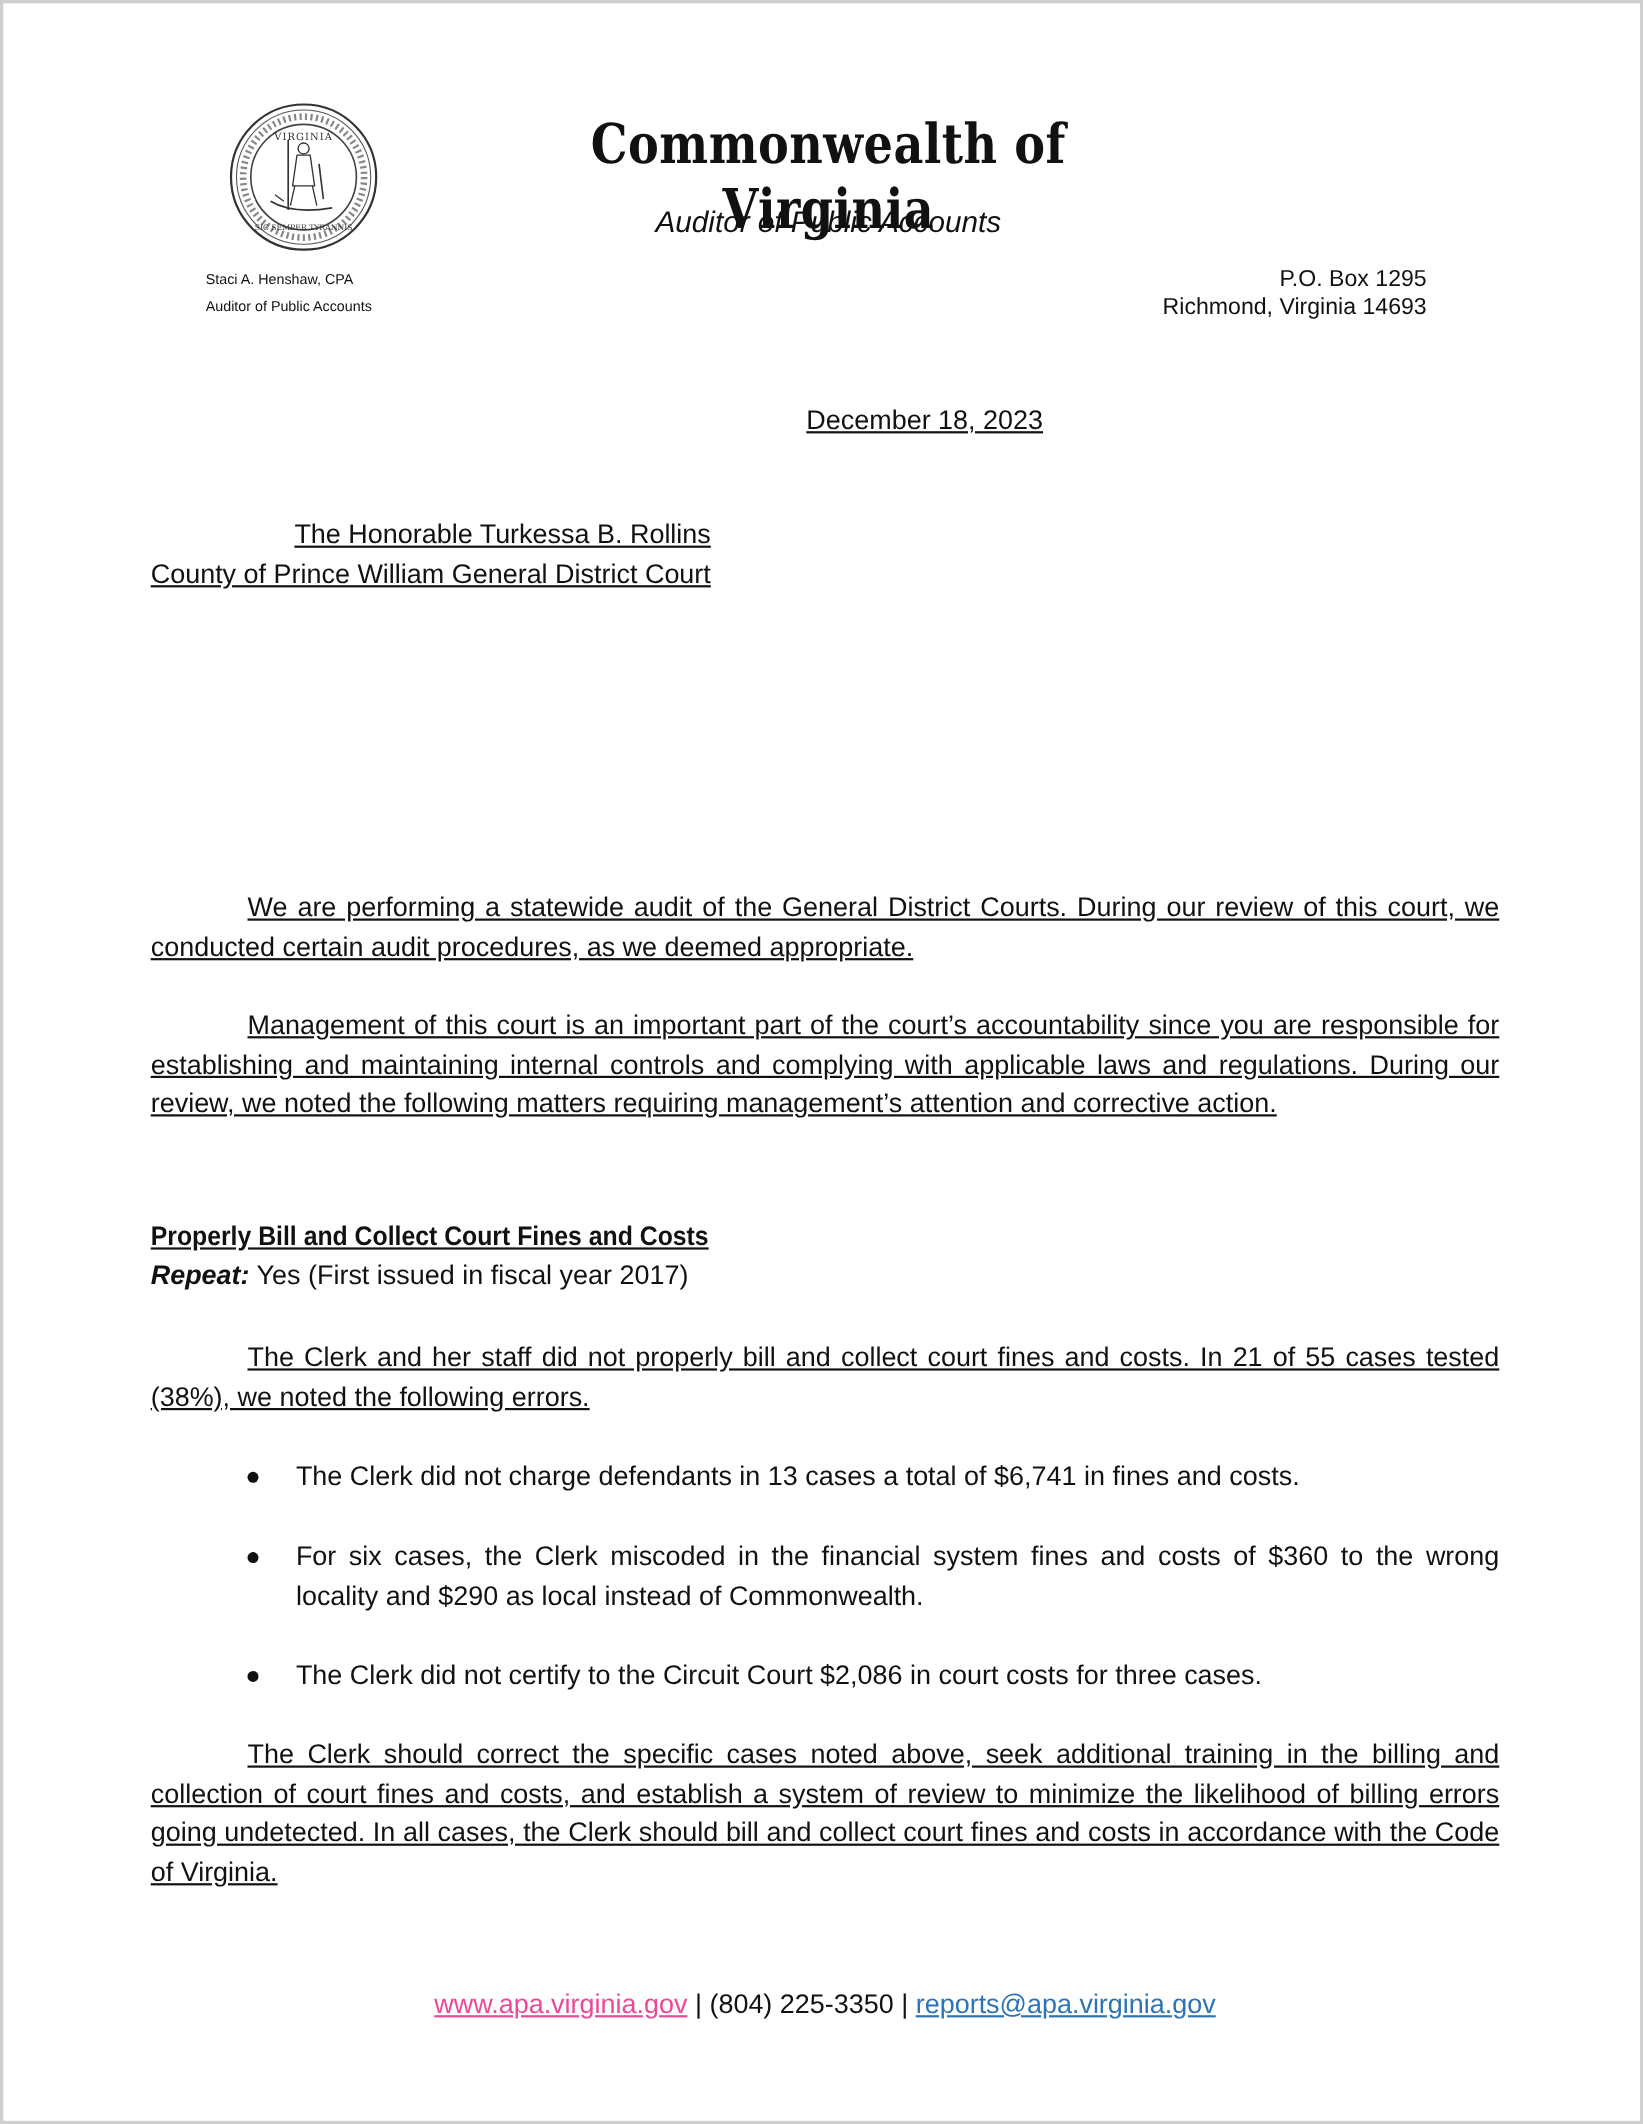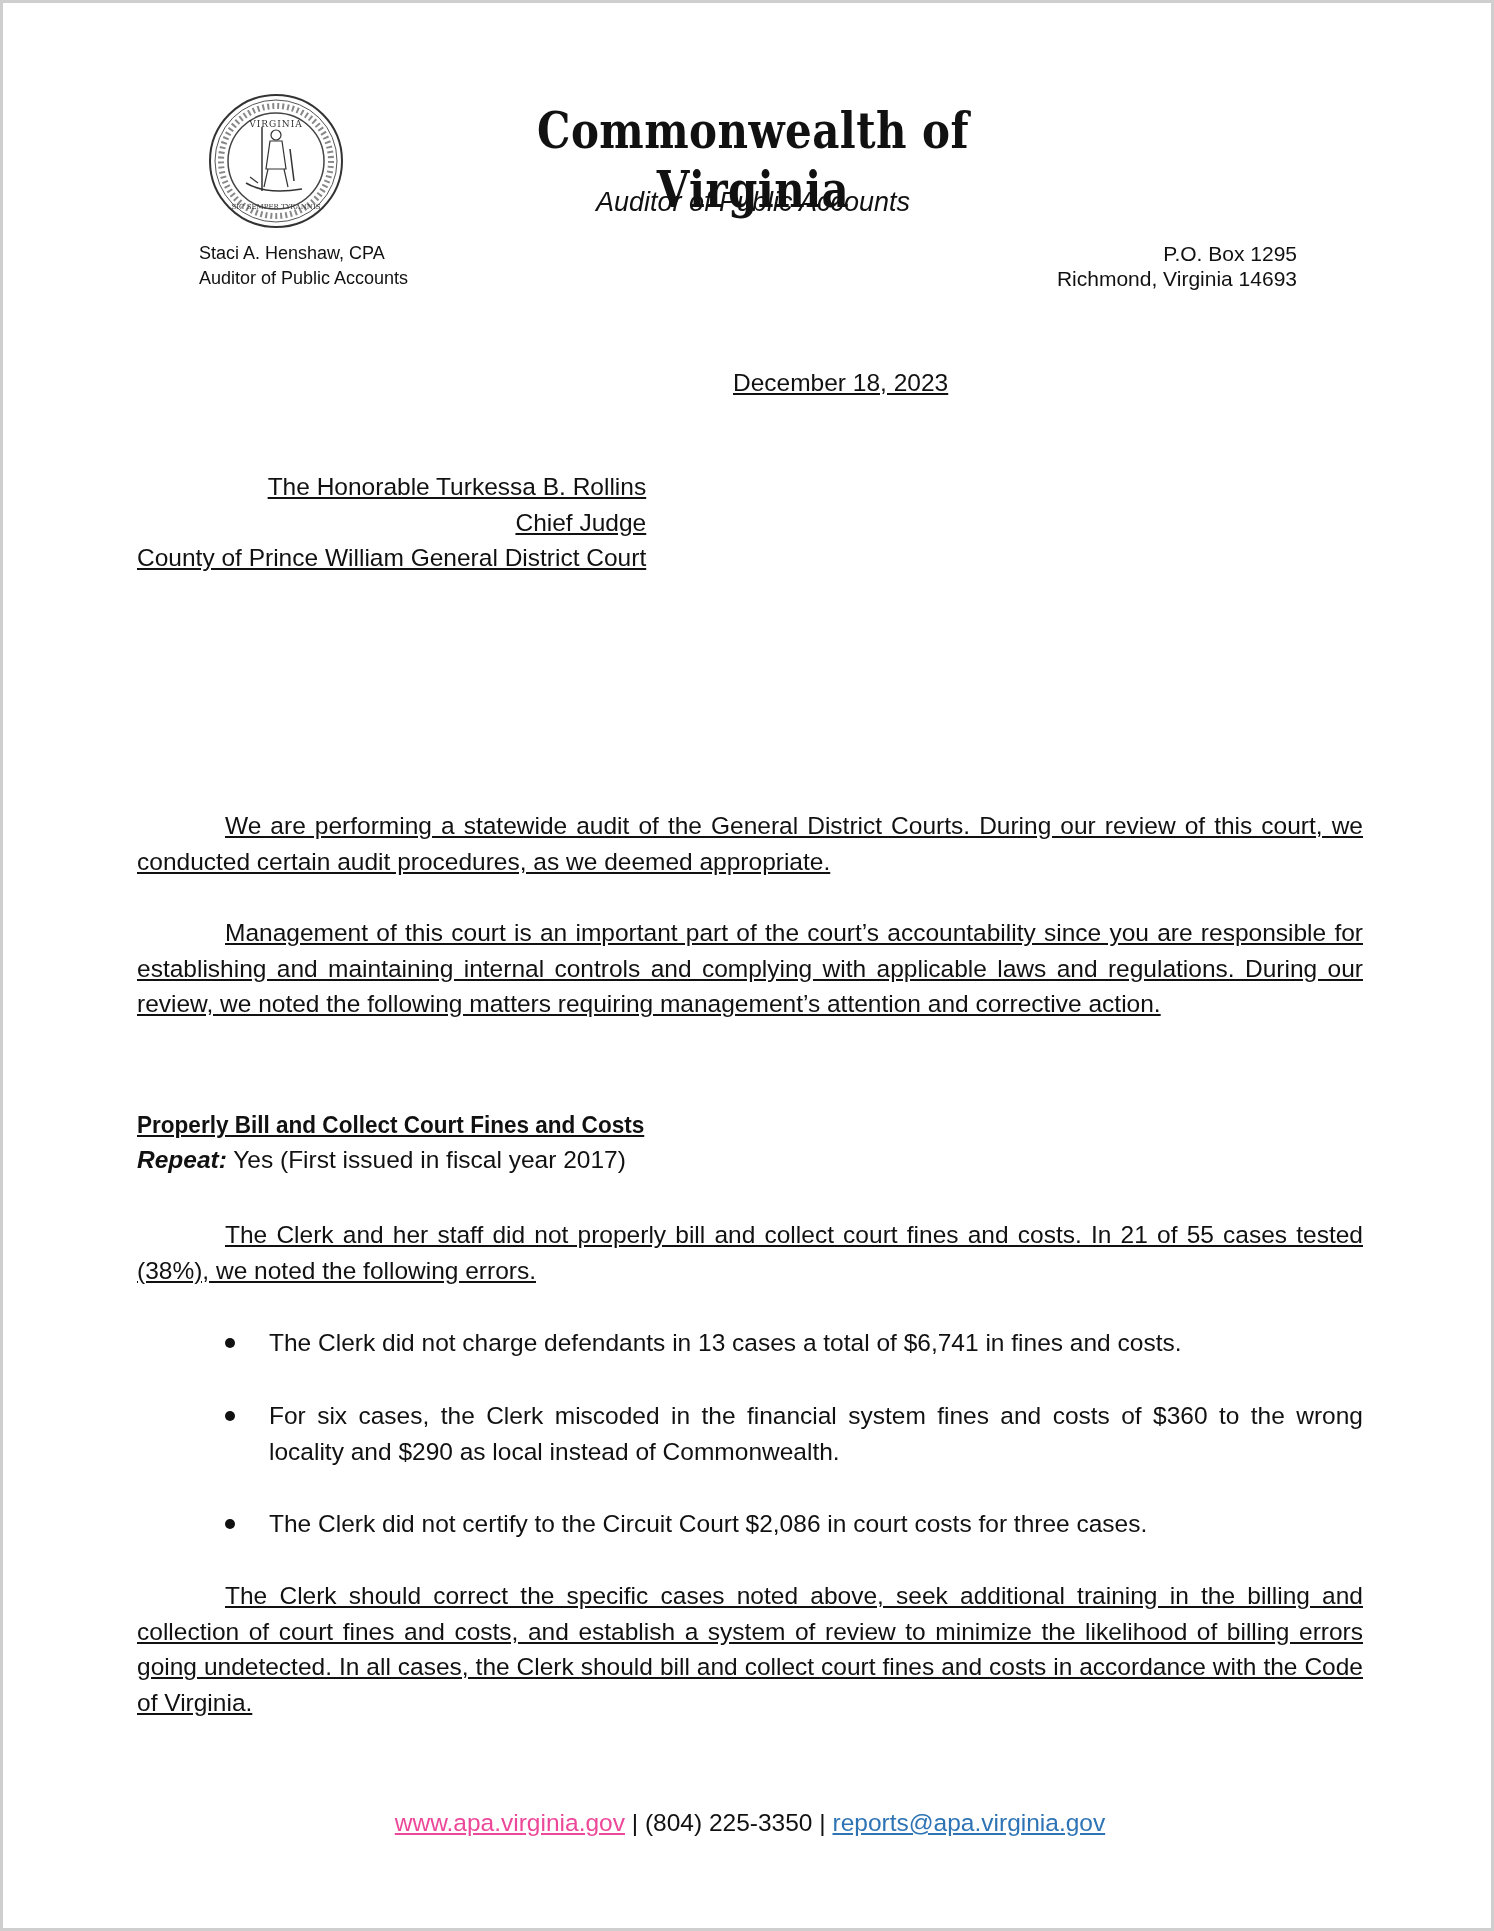--- a/index.html
+++ b/index.html
@@ -18,21 +18,21 @@
   .title {
     position: absolute; left: 440px; top: 98px; width: 620px; text-align: center;
     font-family: "DejaVu Serif", "Liberation Serif", serif; font-weight: bold;
     font-size: 50px; letter-spacing: 0.5px; color: #111;
     transform: scaleX(0.84); transform-origin: center;
   }
   .subtitle {
     position: absolute; left: 540px; top: 184px; width: 420px; text-align: center;
     font-style: italic; font-size: 27px; color: #111;
   }
-  .lh-left { position: absolute; left: 196px; top: 238px; font-size: 18px; line-height: 25px; }
+  .lh-left { position: absolute; left: 184px; top: 238px; font-size: 13px; line-height: 25px; }
   .lh-right { position: absolute; right: 194px; top: 238px; font-size: 21px; line-height: 25px; text-align: right; }
 
   .date { position: absolute; left: 730px; top: 362px; font-size: 24.5px; }
 
   .body-text { font-size: 24.5px; line-height: 35.7px; text-decoration: underline; }
   .addressee { position: absolute; left: 134px; top: 466px; text-align: right; }
   .addressee div { height: 35.7px; }
 
   .details { position: absolute; left: 134px; top: 644px; }
   .details .row { height: 35.7px; position: relative; width: 800px; }
@@ -96,21 +96,20 @@
   </div>
   <div class="lh-right">
     <div>P.O. Box 1295</div>
     <div>Richmond, Virginia 14693</div>
   </div>
 
   <div class="date body-text">December 18, 2023</div>
 
   <div class="addressee body-text">
     <div>The Honorable Turkessa B. Rollins</div>
-    <div>Chief Judge</div>
     <div>County of Prince William General District Court</div>
   </div>
 
 
   <p class="para body-text" style="top:805px;margin:0;">We are performing a statewide audit of the General District Courts.  During our review of this court, we conducted certain audit procedures, as we deemed appropriate.</p>
   <p class="para body-text" style="top:912px;margin:0;">Management of this court is an important part of the court’s accountability since you are responsible for establishing and maintaining internal controls and complying with applicable laws and regulations.  During our review, we noted the following matters requiring management’s attention and corrective action.</p>
 
   <div class="heading" style="top:1108px;">Properly Bill and Collect Court Fines and Costs</div>
   <div class="repeat" style="top:1143px;">
     <b>Repeat:</b><span> Yes (First issued in fiscal year 2017)</span>

